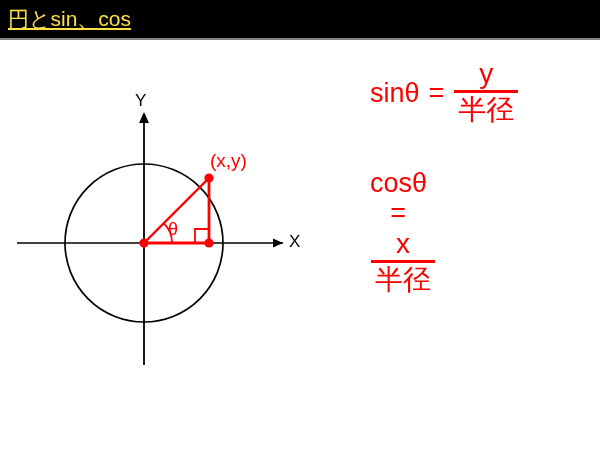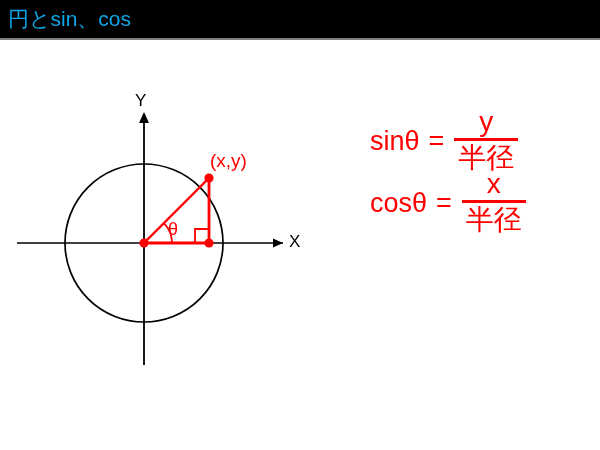--- a/index.html
+++ b/index.html
@@ -21,25 +21,26 @@
     left: 0;
     top: 0;
     width: 600px;
     height: 38px;
     background: #000000;
   }
   #titlebar-text {
     position: absolute;
     left: 8px;
     top: 5px;
-    color: #0ea5e9;
+    color: #fde047;
     font-size: 21px;
     line-height: 28px;
     letter-spacing: 0px;
     white-space: nowrap;
+    text-decoration: underline;
   }
   #titlebar-underline {
     position: absolute;
     left: 0;
     top: 38px;
     width: 600px;
     height: 2px;
     background: #808080;
   }
 
@@ -56,22 +57,22 @@
   }
 
   
   .formula-row {
     position: absolute;
     display: flex;
     align-items: center;
     color: #ff0000;
     white-space: nowrap;
   }
-  #formula-sin { left: 370px; top: 58px; margin-top: 48px; }
-  #formula-cos { left: 370px; top: 168px; }
+  #formula-sin { left: 370px; top: 58px; }
+  #formula-cos { left: 370px; top: 168px; flex-direction: column; }
 
   .formula-lhs {
     font-size: 27px;
     line-height: 30px;
     padding-right: 9px;
   }
   .formula-eq {
     font-size: 27px;
     line-height: 30px;
     padding-right: 10px;

